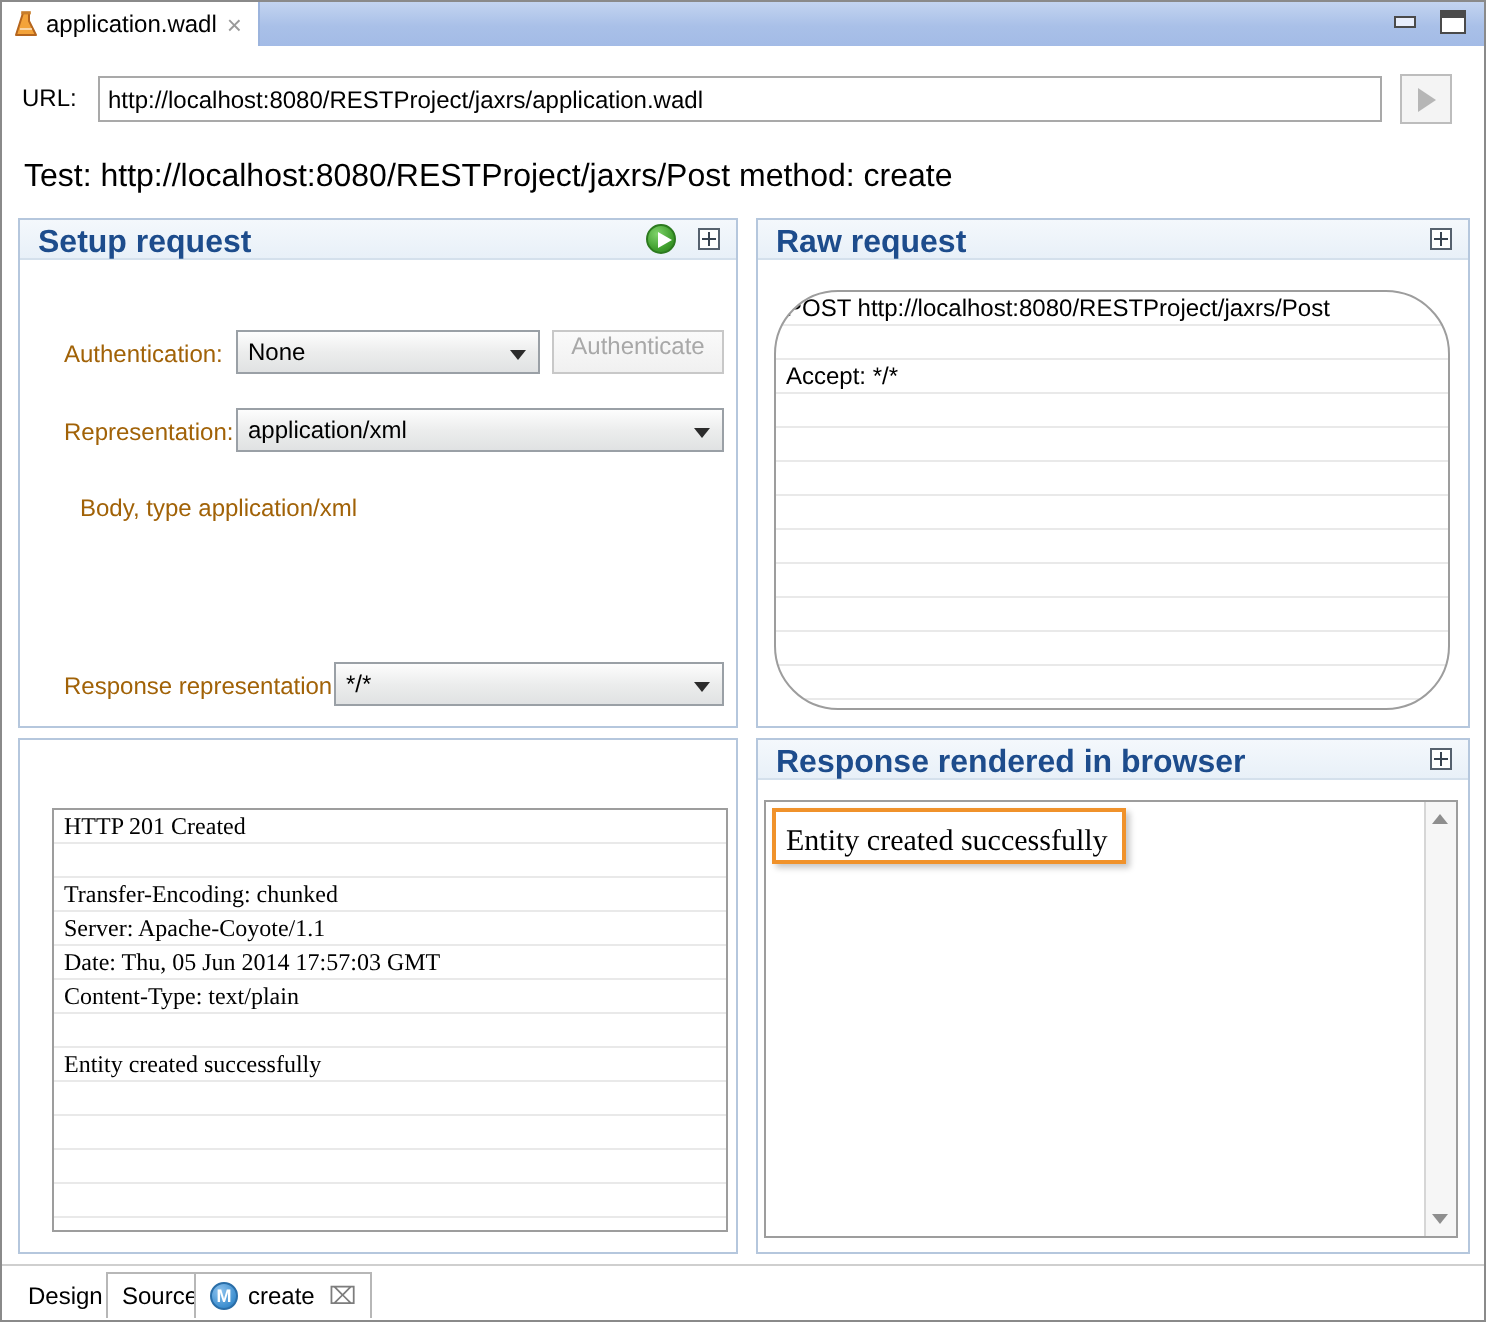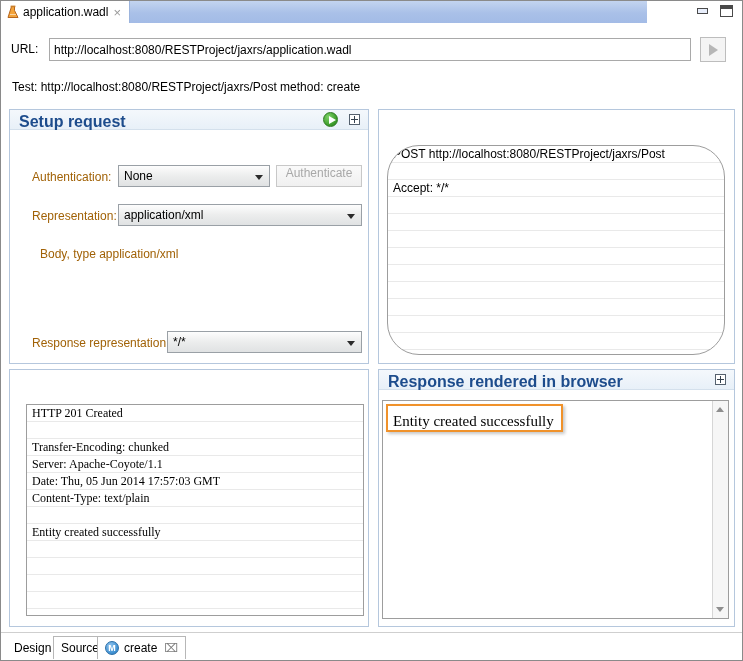--- a/index.html
+++ b/index.html
@@ -15,21 +15,21 @@
   #root {
     position: relative;
     width: 743px; height: 661px;
     background: #ffffff;
     border: 1px solid #8a8a8a;
   }
 
   
   .tabstrip {
     position: absolute; left: 0; top: 0;
-    width: 646px; height: 22px;
+    width: 741px; height: 22px;
     background: #adc2ea;
   }
   .tabstrip .tabfill {
     position: absolute; left: 0; top: 0; right: 0; bottom: 0;
     background: linear-gradient(to bottom, #c3d4f0 0%, #a9c0e8 55%, #a3bbe6 100%);
   }
   .etab {
     position: absolute; left: 0; top: 0;
     height: 22px; width: 129px;
     background: #ffffff;
@@ -85,21 +85,21 @@
   .gobtn .tri {
     width: 0; height: 0;
     border-left: 9px solid #b6b6b6;
     border-top: 6px solid transparent;
     border-bottom: 6px solid transparent;
   }
 
   
   .testline {
     position: absolute; left: 11px; top: 79px;
-    font-size: 12px; color: #000;
+    font-size: 16px; color: #000;
   }
 
   
   .panel { position: absolute; background: #ffffff; border: 1px solid #b5c7dd; }
   .panel .phead {
     position: absolute; left: 0; top: 0; right: 0; height: 20px;
     background: linear-gradient(to bottom, #f4f8fc 0%, #e8f0f8 100%);
     border-bottom: 1px solid #d4e0ec;
   }
   .panel .ptitle {
@@ -304,20 +304,24 @@
 
       <span class="flabel" style="left:22px; top:205px;">Response representation:</span>
       <div class="combo" style="left:157px; top:200px; width:195px;">
         <span class="ctext">*/*</span>
         <span class="carrow"></span>
       </div>
     </div>
   </div>
 
   <div class="panel" style="left:377px; top:108px; width:357px; height:255px;">
+    <div class="phead">
+      <span class="ptitle">Raw request</span>
+      <span class="maxicon" style="right:8px; top:4px;"></span>
+    </div>
     <div class="pbody">
       <div class="ruled" style="left:8px; top:14px; width:338px; height:210px;border-radius:32px;">
         <div class="txt" style="right:4px;">POST http://localhost:8080/RESTProject/jaxrs/Post
 
 Accept: */*</div>
       </div>
     </div>
   </div>
 
   <div class="panel" style="left:8px; top:368px; width:360px; height:258px;">

